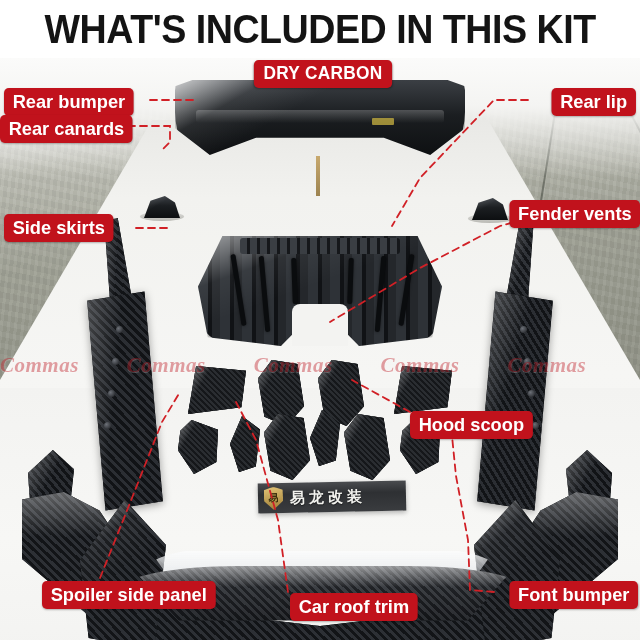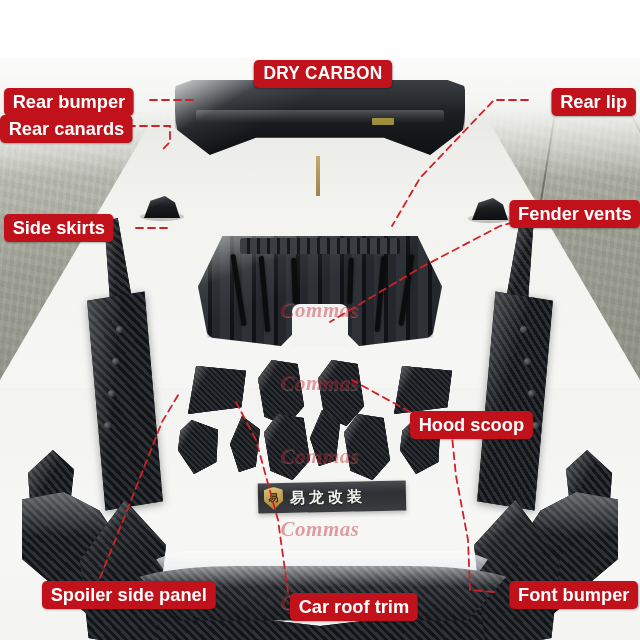--- a/index.html
+++ b/index.html
@@ -252,22 +252,22 @@
       repeating-linear-gradient(50deg,#2c2f34 0 3px,#111316 3px 6px),
       #15181b;
     box-shadow:0 2px 7px rgba(0,0,0,.35);
   }
   .spp-l{ left:28px;  top:392px; clip-path:polygon(54% 0%, 100% 22%, 84% 100%, 8% 86%, 0% 26%); }
   .spp-r{ left:566px; top:392px; clip-path:polygon(46% 0%, 100% 26%, 92% 86%, 16% 100%, 0% 22%); }
 
   
   .wm-layer{
     position:absolute; left:0; top:240px; width:640px; height:80px;
-    display:flex; align-items:center; gap:48px; z-index:12;
-    pointer-events:none; opacity:.42;flex-direction:column;
+    display:flex; align-items:flex-end; gap:48px; z-index:12;
+    pointer-events:none; opacity:.42;
   }
   .wm{
     font-family:"Liberation Serif", serif; font-style:italic;
     font-size:21px; font-weight:bold; color:#c0202a;
     white-space:nowrap; letter-spacing:.5px;
     text-shadow:0 1px 0 rgba(255,255,255,.5);
   }
 
   
   .lines{ position:absolute; left:0; top:0; width:640px; height:640px; z-index:28; pointer-events:none; }
@@ -288,20 +288,23 @@
     font-size:18px; padding:3px 10px 4px 10px;
     transform-origin:center; letter-spacing:.3px;
   }
   .label.right{ transform-origin:right center; }
 </style>
 </head>
 <body>
 
 <div id="root">
 
+  <div class="title-bar">
+    <div class="title-text">WHAT'S INCLUDED IN THIS KIT</div>
+  </div>
 
   <div class="photo">
 
     <div class="ground"></div>
     <div class="seam s1"></div>
     <div class="seam s2"></div>
     <div class="haze"></div>
 
     <div class="tarp"></div>
     <div class="tarp2"></div>

